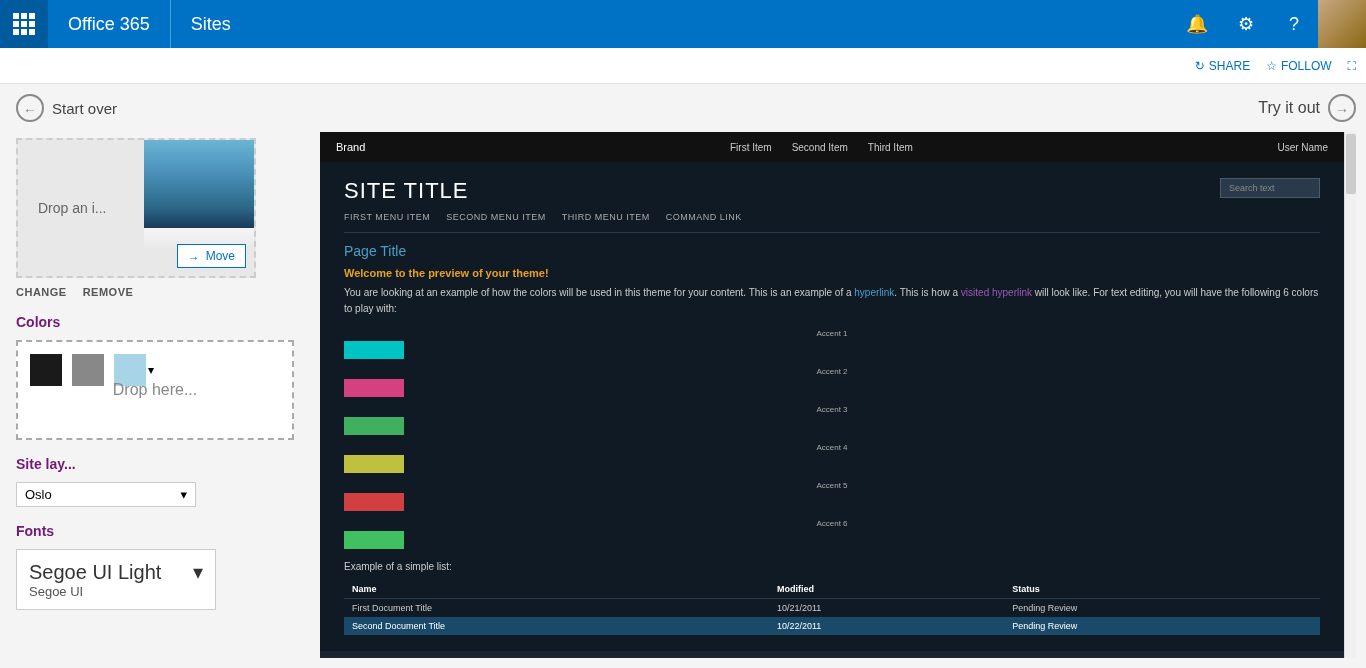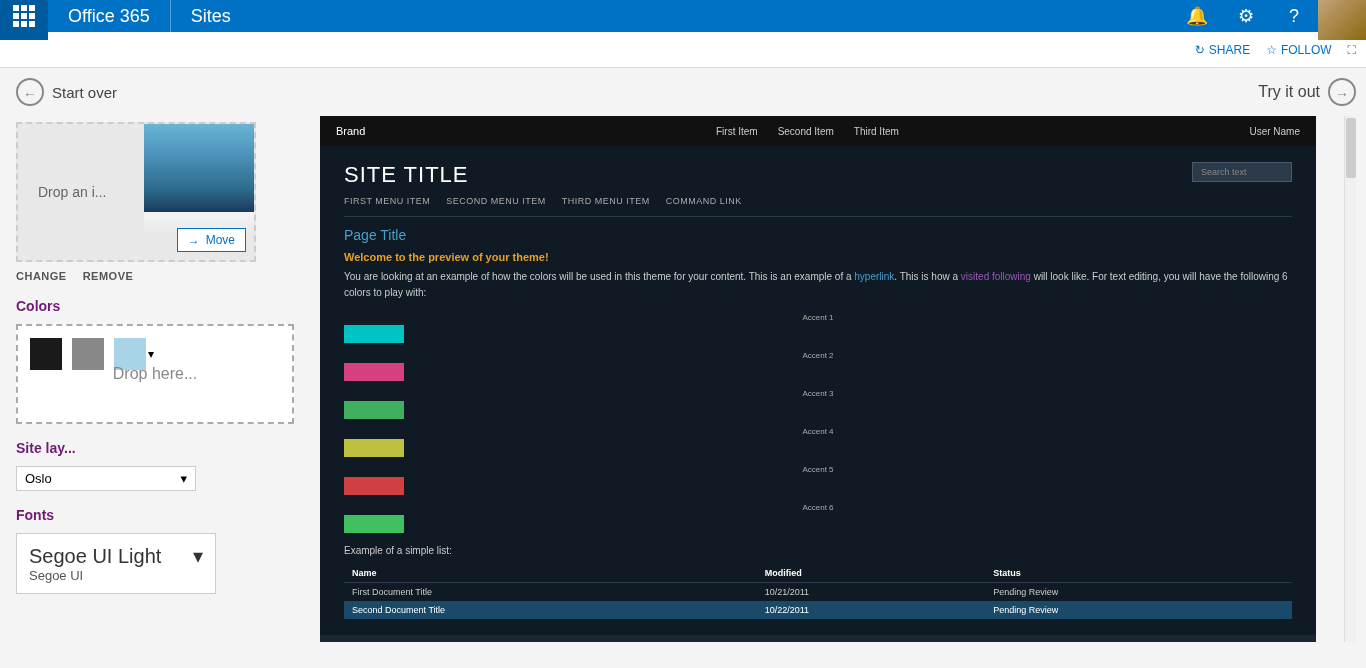--- a/index.html
+++ b/index.html
@@ -3,21 +3,21 @@
   <meta charset="utf-8">
   <style>
     * { box-sizing: border-box; margin: 0; padding: 0; }
     body { font-family: 'Segoe UI', Arial, sans-serif; font-size: 13px; background: #f4f4f4; overflow: hidden; }
 
     
     .top-nav {
       display: flex;
       align-items: center;
       background: #0072c6;
-      height: 32px;
+      height: 48px;
       color: white;
     }
     .top-nav-grid {
       width: 48px;
       height: 48px;
       display: flex;
       align-items: center;
       justify-content: center;
       background: #005a9e;
       cursor: pointer;
@@ -467,21 +467,20 @@
       height: 60px;
       background: #ccc;
       margin: 2px auto;
       border-radius: 2px;
     }
 
     .preview-wrapper {
       display: flex;
       flex: 1;
       overflow: hidden;
-      gap: 28px;
     }
   </style>
 </head>
 <body>
 
 <nav>
   <div class="top-nav">
     <div class="top-nav-grid">
       <div class="grid-icon">
         <div class="grid-dot"></div>
@@ -622,21 +621,21 @@
               </div>
             </div>
             <div class="preview-search">Search text</div>
           </div>
 
           <hr class="preview-divider">
 
           <div class="preview-page-title">Page Title</div>
           <div class="preview-welcome">Welcome to the preview of your theme!</div>
           <div class="preview-body-text">
-            You are looking at an example of how the colors will be used in this theme for your content. This is an example of a <span class="preview-hyperlink">hyperlink</span>. This is how a <span class="preview-visited">visited following</span> will look like. For text editing, you will have the following 6 colors to play with:
+            You are looking at an example of how the colors will be used in this theme for your content. This is an example of a <span class="preview-hyperlink">hyperlink</span>. This is how a <span class="preview-visited">visited hyperlink</span> will look like. For text editing, you will have the following 6 colors to play with:
           </div>
 
           <div class="preview-accents">
             <div class="accent-item">
               <div class="accent-label">Accent 1</div>
               <div class="accent-bar a1"></div>
             </div>
             <div class="accent-item">
               <div class="accent-label">Accent 2</div>
               <div class="accent-bar a2"></div>

